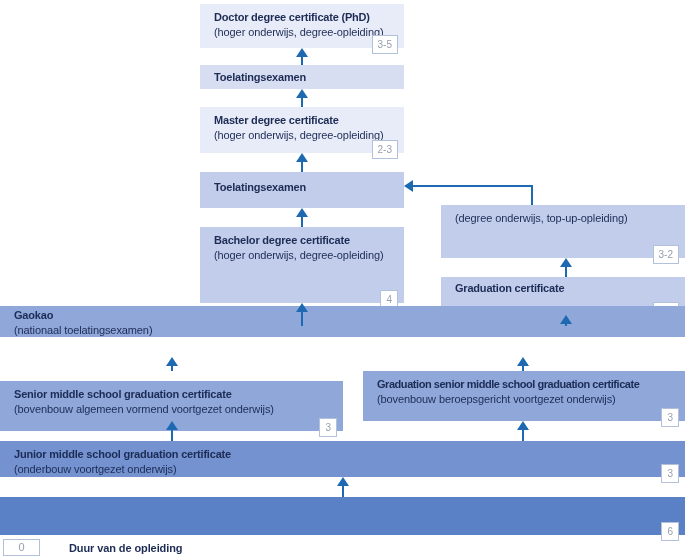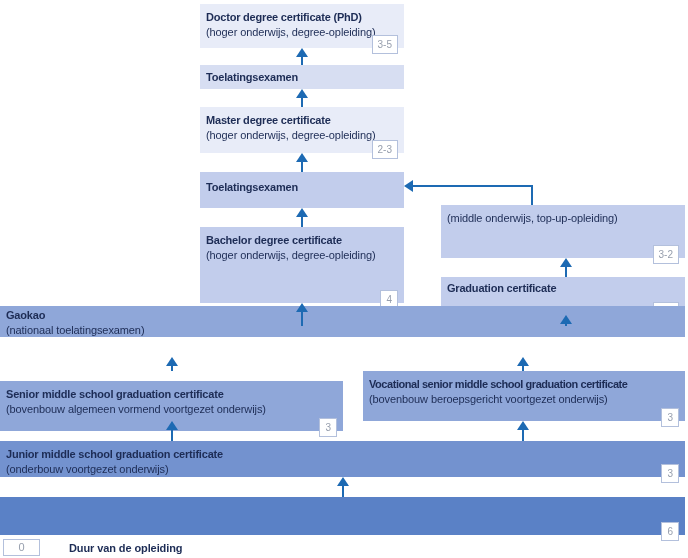--- a/index.html
+++ b/index.html
@@ -11,21 +11,21 @@
     --tone-row-darkest:#5a81c6;
     --arrow:#1d6ab3;
     --text:#1d2c55;
     --badge-border:#b3c0dc;
     --badge-text:#969ead;
   }
   *{box-sizing:border-box;margin:0;padding:0}
   html,body{background:#fff}
   body{font-family:"Liberation Sans", sans-serif;}
   .stage{position:relative;width:688px;height:558px;background:#fff;overflow:hidden}
-  .box{position:absolute;color:var(--text);padding:6px 6px;line-height:1.32}
+  .box{position:absolute;color:var(--text);padding:6px 14px;line-height:1.32}
   .box .title{font-weight:bold;font-size:11px;letter-spacing:-0.2px;white-space:nowrap}
   .box .sub{font-size:11px;letter-spacing:-0.1px;white-space:nowrap}
   .tone-light{background:var(--tone-light)}
   .tone-exam{background:var(--tone-exam)}
   .tone-mid{background:var(--tone-mid)}
   .tone-row{background:var(--tone-row)}
   .tone-row-dark{background:var(--tone-row-dark)}
   .tone-row-darkest{background:var(--tone-row-darkest)}
   .badge{
     position:absolute;right:6px;bottom:-6px;background:#fff;
@@ -74,42 +74,42 @@
     <div class="title">Toelatingsexamen</div>
   </div>
 
   <div class="box tone-mid" style="left:200px;top:227px;width:204px;height:76px">
     <div class="title">Bachelor degree certificate</div>
     <div class="sub">(hoger onderwijs, degree-opleiding)</div>
     <div class="badge">4</div>
   </div>
 
   <div class="box tone-mid" style="left:441px;top:205px;width:244px;height:53px">
-    <div class="sub">(middle onderwijs, top-up-opleiding)</div>
+    <div class="sub">(degree onderwijs, top-up-opleiding)</div>
     <div class="badge">3-2</div>
   </div>
 
   <div class="box tone-mid" style="left:441px;top:277px;width:244px;height:38px;padding-top:4px">
     <div class="title">Graduation certificate</div>
     <div class="badge">2-3</div>
   </div>
 
   <div class="box tone-row" style="left:0;top:306px;width:685px;height:31px;padding-top:2px">
     <div class="title">Gaokao</div>
     <div class="sub">(nationaal toelatingsexamen)</div>
   </div>
 
   <div class="box tone-row" style="left:0;top:381px;width:343px;height:50px">
     <div class="title">Senior middle school graduation certificate</div>
     <div class="sub">(bovenbouw algemeen vormend voortgezet onderwijs)</div>
     <div class="badge">3</div>
   </div>
 
   <div class="box tone-row" style="left:363px;top:371px;width:322px;height:50px">
-    <div class="title" style="letter-spacing:-0.45px">Vocational senior middle school graduation certificate</div>
+    <div class="title" style="letter-spacing:-0.45px">Graduation senior middle school graduation certificate</div>
     <div class="sub">(bovenbouw beroepsgericht voortgezet onderwijs)</div>
     <div class="badge">3</div>
   </div>
 
   <div class="box tone-row-dark" style="left:0;top:441px;width:685px;height:36px">
     <div class="title">Junior middle school graduation certificate</div>
     <div class="sub">(onderbouw voortgezet onderwijs)</div>
     <div class="badge">3</div>
   </div>
 

